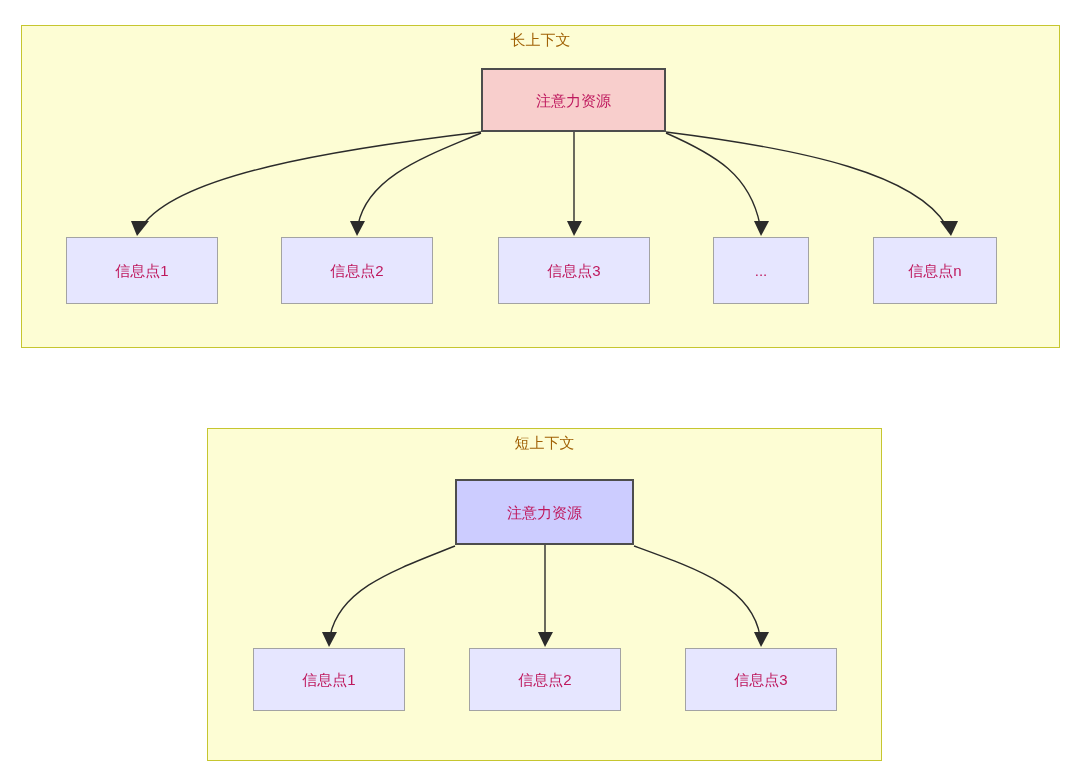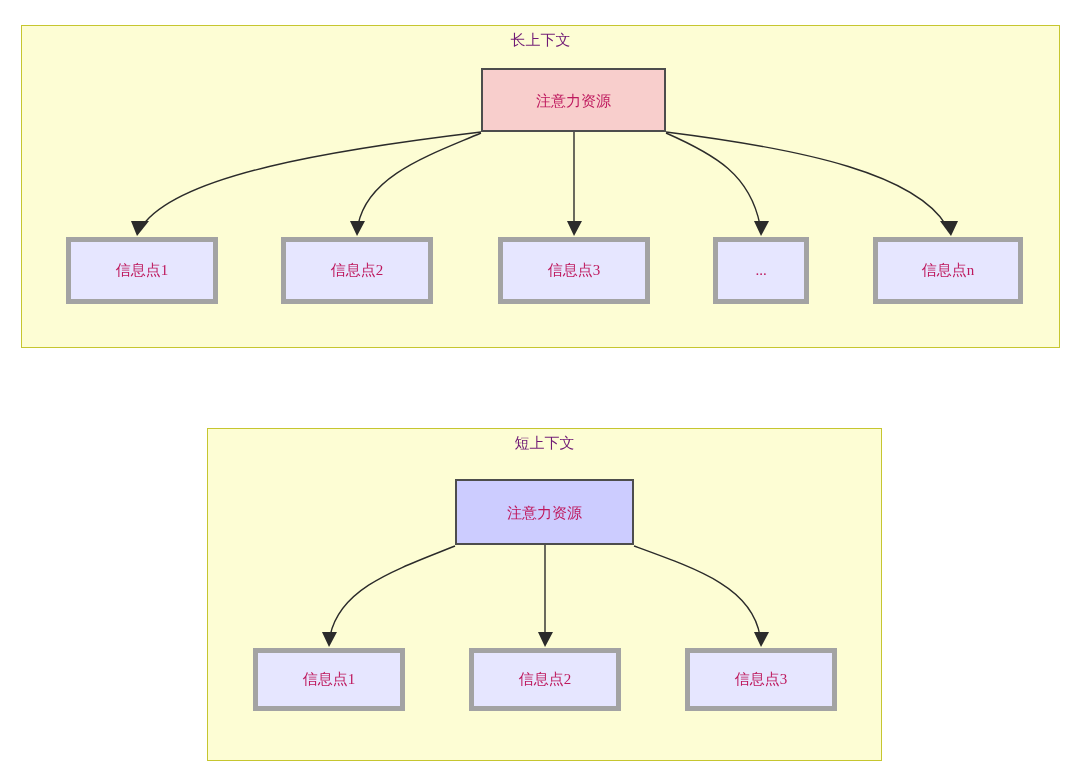--- a/index.html
+++ b/index.html
@@ -36,21 +36,21 @@
   }
   #short-context-container {
     left: 207px;
     top: 428px;
     width: 675px;
     height: 333px;
   }
   .container-title {
     position: absolute;
     font-size: 15px;
-    color: #701a75;
+    color: #a16207;
     white-space: nowrap;
     text-align: center;
     line-height: 1;
   }
   #long-context-title {
     left: 21px;
     top: 32px;
     width: 1039px;
   }
   #short-context-title {
@@ -72,22 +72,21 @@
   .node-attention-long {
     background: #f8cecc;
     border: 2px solid #4d4d4d;
   }
   .node-attention-short {
     background: #ccccff;
     border: 2px solid #4d4d4d;
   }
   .node-info {
     background: #e6e6ff;
-    border: 5px solid #a3a3a3;
-    font-family: Liberation Serif, serif;
+    border: 1px solid #a3a3a3;
   }
   svg.edges {
     position: absolute;
     left: 0;
     top: 0;
     width: 1080px;
     height: 774px;
     pointer-events: none;
     overflow: visible;
   }
@@ -158,21 +157,21 @@
   <div class="node node-attention-long" style="left:481px; top:68px; width:185px; height:64px;">注意力资源</div>
 
   <div class="node node-info" style="left:66px; top:237px; width:152px; height:67px;">信息点1</div>
 
   <div class="node node-info" style="left:281px; top:237px; width:152px; height:67px;">信息点2</div>
 
   <div class="node node-info" style="left:498px; top:237px; width:152px; height:67px;">信息点3</div>
 
   <div class="node node-info" style="left:713px; top:237px; width:96px; height:67px;">...</div>
 
-  <div class="node node-info" style="left:873px; top:237px; width:150px; height:67px;">信息点n</div>
+  <div class="node node-info" style="left:873px; top:237px; width:124px; height:67px;">信息点n</div>
 
   <div class="node node-attention-short" style="left:455px; top:479px; width:179px; height:66px;">注意力资源</div>
 
   <div class="node node-info" style="left:253px; top:648px; width:152px; height:63px;">信息点1</div>
 
   <div class="node node-info" style="left:469px; top:648px; width:152px; height:63px;">信息点2</div>
 
   <div class="node node-info" style="left:685px; top:648px; width:152px; height:63px;">信息点3</div>
 
 </div>

